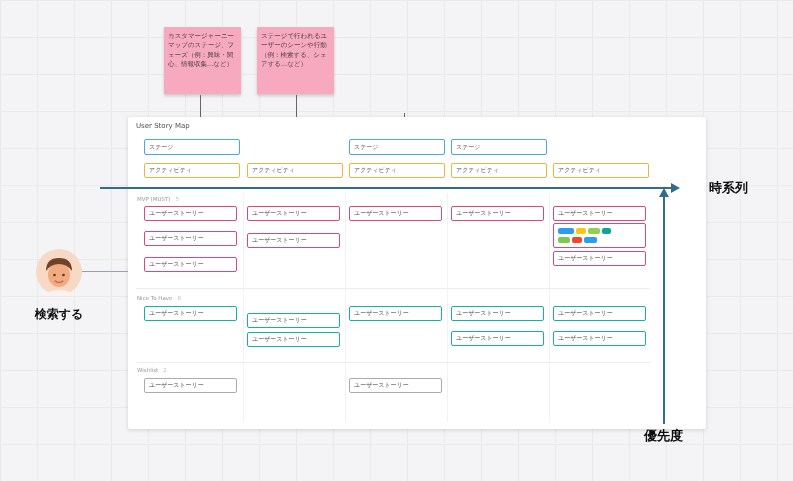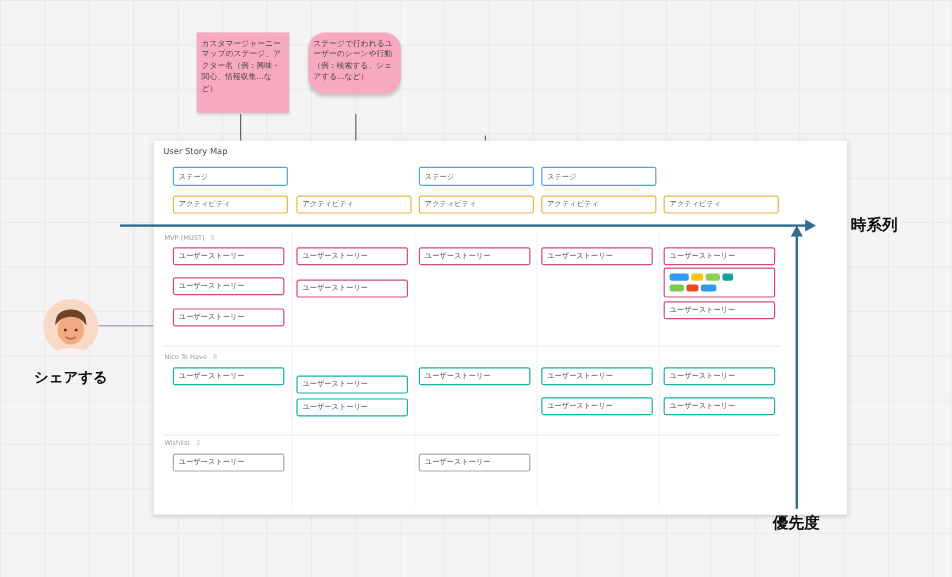--- a/index.html
+++ b/index.html
@@ -64,22 +64,22 @@
   .avatar{position:absolute;left:36px;top:249px;width:46px;height:46px;}
   .actor-label{position:absolute;left:26px;top:306px;width:66px;text-align:center;
     font-size:12px;font-weight:bold;color:#0d0d0d;}
   .conn{position:absolute;left:82px;top:271px;width:46px;height:1px;background:#9aa0a6;}
 </style>
 </head>
 <body>
 
 <div class="canvas">
 
-  <div class="note" style="left:164px;top:27px;width:77px;height:67px;">カスタマージャーニーマップのステージ、アクター名（例：興味・関心、情報収集...など）</div>
-  <div class="note" style="left:257px;top:27px;width:77px;height:51px;border-radius:14px;">ステージで行われるユーザーのシーンや行動（例：検索する、シェアする...など）</div>
+  <div class="note" style="left:164px;top:27px;width:77px;height:67px;">カスタマージャーニーマップのステージ、フェーズ（例：興味・関心、情報収集...など）</div>
+  <div class="note" style="left:257px;top:27px;width:77px;height:67px;">ステージで行われるユーザーのシーンや行動（例：検索する、シェアする...など）</div>
 
   <div>
     <div class="varrow" style="left:200px;top:95px;height:40px;"></div>
     <div class="ahead-down" style="left:197px;top:134px;"></div>
   </div>
   <div>
     <div class="varrow" style="left:296px;top:95px;height:65px;"></div>
     <div class="ahead-down" style="left:293px;top:159px;"></div>
   </div>
   <div>
@@ -222,15 +222,15 @@
     <svg width="46" height="46" viewBox="0 0 46 46">
       <circle cx="23" cy="23" r="23" fill="#f8d9c6"></circle>
       <ellipse cx="23" cy="26" rx="11" ry="12" fill="#f2aa80"></ellipse>
       <path d="M10 22 Q10 9 23 9 Q36 9 36 22 Q31 15 23 15 Q15 15 10 22 Z" fill="#6f4328"></path>
       <circle cx="18.5" cy="26" r="1.3" fill="#54382a"></circle>
       <circle cx="27.5" cy="26" r="1.3" fill="#54382a"></circle>
       <path d="M19 32 Q23 35 27 32" stroke="#b06c4a" stroke-width="1.2" fill="none" stroke-linecap="round"></path>
       <path d="M6 46 Q23 36 40 46 Z" fill="#fdf3ec"></path>
     </svg>
   </div>
-  <div class="actor-label">シェアする</div>
+  <div class="actor-label">検索する</div>
 
 </div>
 
 </body></html>

